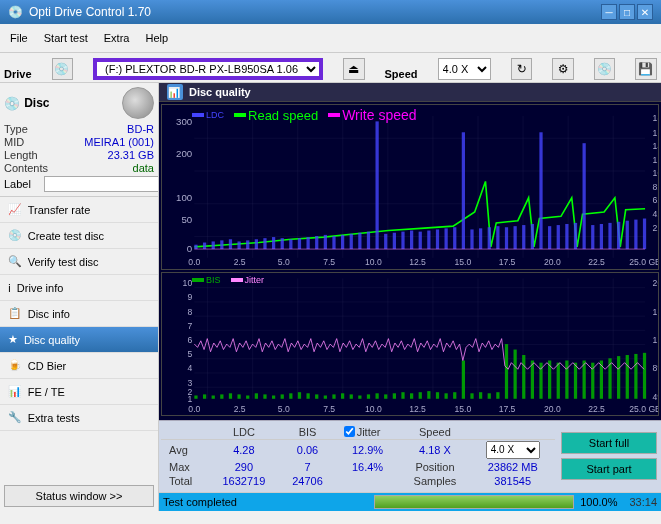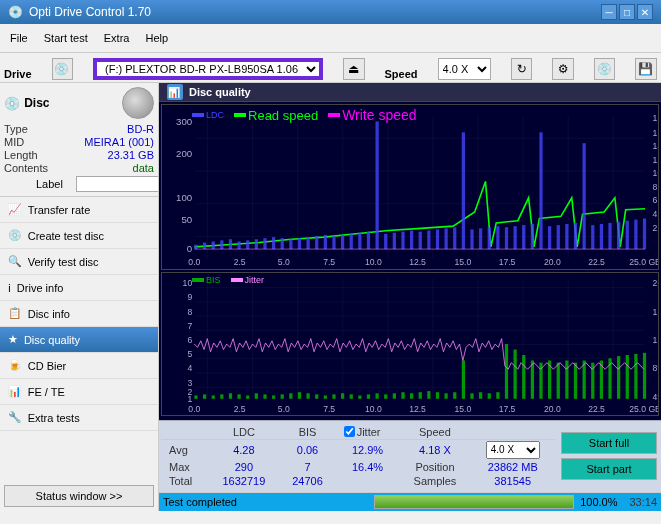--- a/index.html
+++ b/index.html
@@ -119,21 +119,20 @@
       margin-bottom: 1px;
     }
     .disc-info-label { color: #333; }
     .disc-info-value { color: #0000cc; font-weight: normal; }
     .disc-info-value.green { color: #006600; }
     .label-row {
       display: flex;
       align-items: center;
       gap: 13px;
       margin-top: 2px;
-      margin-left: 32px;
     }
     .label-input {
       flex: 1;
       height: 16px;
       border: 1px solid #aaa;
       font-size: 10px;
       padding: 0 2px;
     }
 
     

